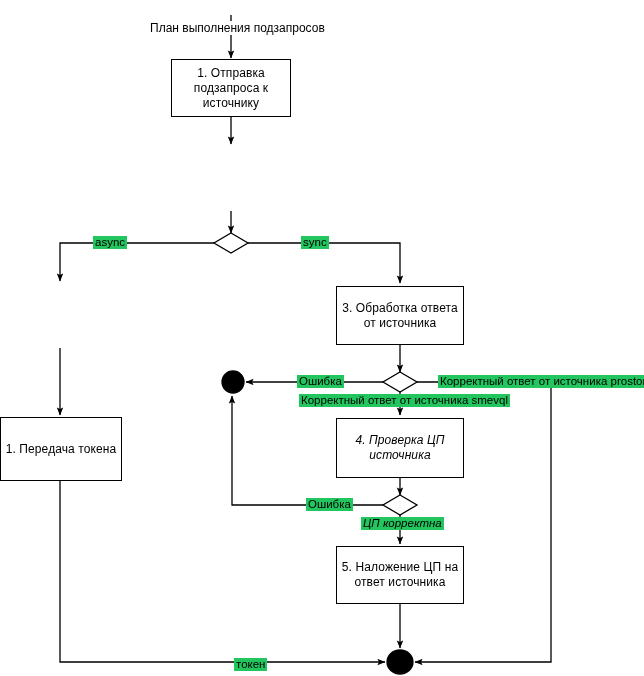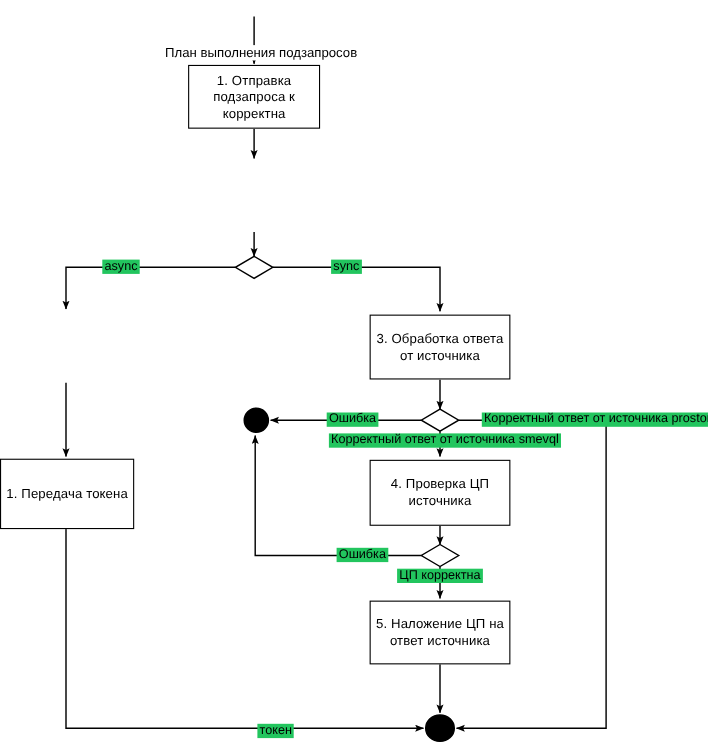--- a/index.html
+++ b/index.html
@@ -107,44 +107,44 @@
       <polygon points="400,372 417,382 400,392 383,382"></polygon>
       <polygon points="400,495 417,505 400,515 383,505"></polygon>
     </g>
 
     <g>
       <circle cx="233" cy="382" r="11" fill="#000000" stroke="#000000" stroke-width="1.3"></circle>
       <ellipse cx="400" cy="662" rx="13" ry="12" fill="#000000" stroke="#000000" stroke-width="1.3"></ellipse>
     </g>
   </svg>
 
-  <div class="caption" style="left:148px; top:21px;margin-top:20px;">План выполнения подзапросов</div>
+  <div class="caption" style="left:148px; top:21px;">План выполнения подзапросов</div>
 
   <div class="node-box" style="left:171px; top:59px; width:120px; height:58px;">
     <span>
       <span>1. Отправка</span><br>
       <span>подзапроса к</span><br>
-      <span>корректна</span>
+      <span>источнику</span>
     </span>
   </div>
 
 
 
   <div class="node-box" style="left:0px; top:417px; width:122px; height:64px;">
     <span>1. Передача токена</span>
   </div>
 
   <div class="node-box" style="left:336px; top:286px; width:128px; height:59px;">
     <span>
       <span>3. Обработка ответа</span><br>
       <span>от источника</span>
     </span>
   </div>
 
-  <div class="node-box" style="left:336px; top:418px; width:128px; height:60px;">
+  <div class="node-box" style="left:336px; top:418px; width:128px; height:60px;font-style:italic;">
     <span>
       <span>4. Проверка ЦП</span><br>
       <span>источника</span>
     </span>
   </div>
 
   <div class="node-box" style="left:336px; top:546px; width:128px; height:58px;">
     <span>
       <span>5. Наложение ЦП на</span><br>
       <span>ответ источника</span>
@@ -156,18 +156,18 @@
   <div class="edge-label" style="left:301px; top:236px;">sync</div>
 
   <div class="edge-label" style="left:297px; top:375px;">Ошибка</div>
 
   <div class="edge-label" style="left:438px; top:375px;">Корректный ответ от источника prostore</div>
 
   <div class="edge-label" style="left:299px; top:394px;">Корректный ответ от источника smevql</div>
 
   <div class="edge-label" style="left:306px; top:498px;">Ошибка</div>
 
-  <div class="edge-label" style="left:361px; top:517px;">ЦП корректна</div>
+  <div class="edge-label" style="left:361px; top:517px;font-style:italic;">ЦП корректна</div>
 
 
   <div class="edge-label" style="left:234px; top:658px;">токен</div>
 
 </div>
 
 </body></html>

